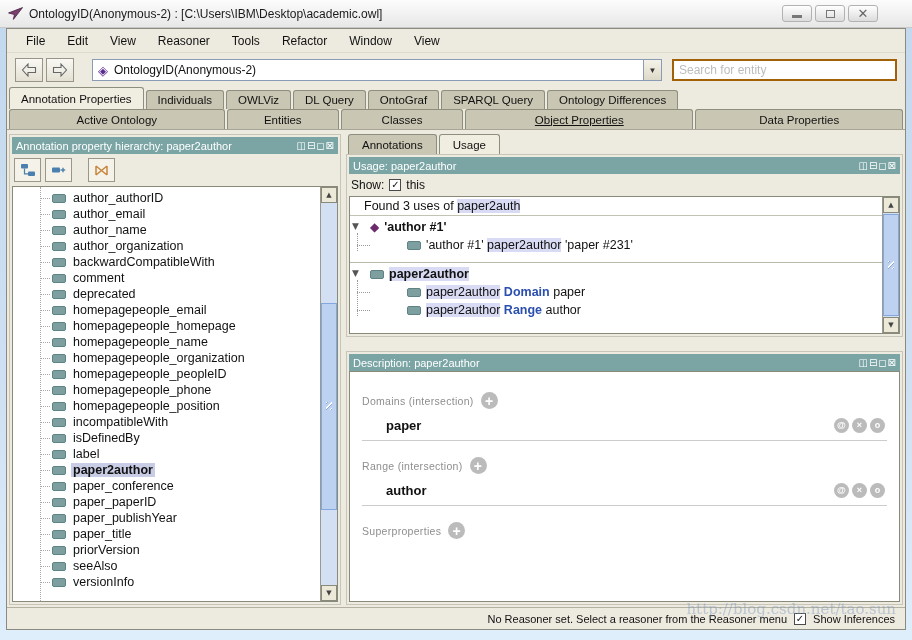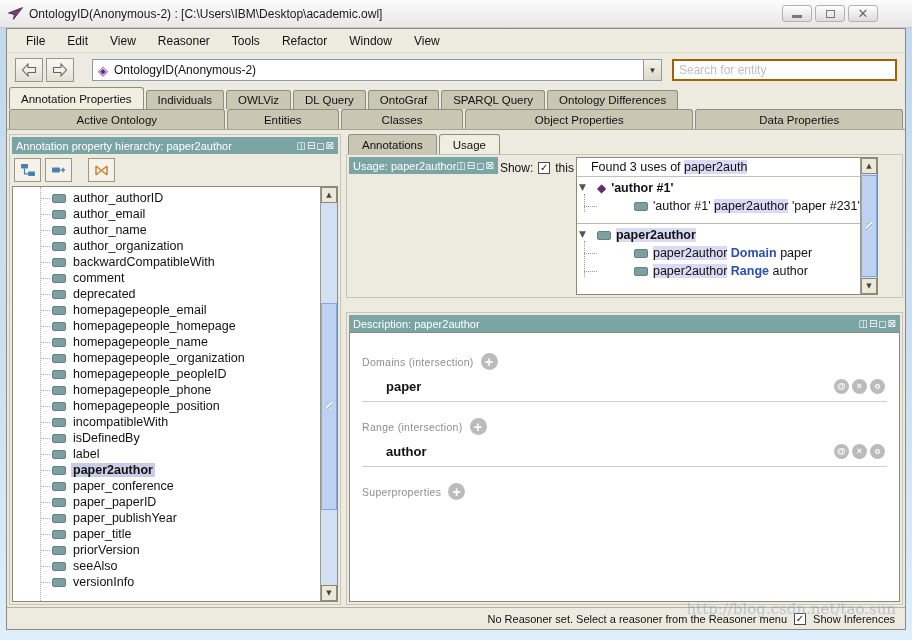--- a/index.html
+++ b/index.html
@@ -96,21 +96,21 @@
     background-image:repeating-linear-gradient(135deg,#ffffff 0 1px,rgba(90,120,170,.45) 1px 2px,transparent 2px 4px); }
   .tree-thumb { top:28%; height:50%; }
   .usage-thumb { top:17px; bottom:17px; }
   
   .right-panel { flex:1; display:flex; flex-direction:column; min-width:0; min-height:0; }
   .usage-tabs { display:flex; height:20px; padding-left:2px; gap:2px; flex:none; }
   .utab { padding:0 13px; background:#C9C6B3; border:1px solid #8e8e7e; border-bottom:none;
     border-radius:3px 3px 0 0; font-size:11.5px; display:flex; align-items:center; }
   .utab.active { background:#F0EDE1; }
   .usage-area { border:1px solid #c8c5b8; padding:2px; flex:none; display:flex;
-    flex-direction:row; }
+    flex-direction:column; }
   .show-row { height:22px; display:flex; align-items:center; gap:5px; font-size:12px;
     padding:8px 2px; }
   .checkbox { width:12px; height:12px; background:#fff; border:1px solid #4a4a4a;
     font-size:10px; font-weight:bold; color:#111; display:flex; align-items:center;
     justify-content:center; line-height:1; flex:none; }
   .usage-box { height:138px; background:#fff; border:1px solid #8a8a7a; display:flex;
     overflow:hidden; }
   .usage-content { flex:1; overflow:hidden; font-size:12.5px; }
   .usage-found { height:19px; display:flex; align-items:center; padding-left:14px;
     border-bottom:1px solid #c3c3b3; white-space:nowrap; }
@@ -217,21 +217,21 @@
       <div class="tab1">OWLViz</div>
       <div class="tab1">DL Query</div>
       <div class="tab1">OntoGraf</div>
       <div class="tab1">SPARQL Query</div>
       <div class="tab1">Ontology Differences</div>
     </div>
   <div class="tabs-row2" id="tabs2">
       <div class="tab2" style="flex-grow: 2.18;">Active Ontology</div>
       <div class="tab2" style="flex-grow: 1.19;">Entities</div>
       <div class="tab2" style="flex-grow: 1.3;">Classes</div>
-      <div class="tab2" style="flex-grow: 2.25;">Object Properties</div>
+      <div class="tab2" style="flex-grow: 2.25; text-decoration: underline;">Object Properties</div>
       <div class="tab2" style="flex-grow: 2.06;">Data Properties</div>
     </div>
 
   <div class="workspace">
 
     <div class="left-panel">
       <div class="panel-header">
         <span class="ph-title">Annotation property hierarchy: paper2author</span>
         <span class="header-icons" id="hicons-hier">
             <span class="hicon">◫</span>

